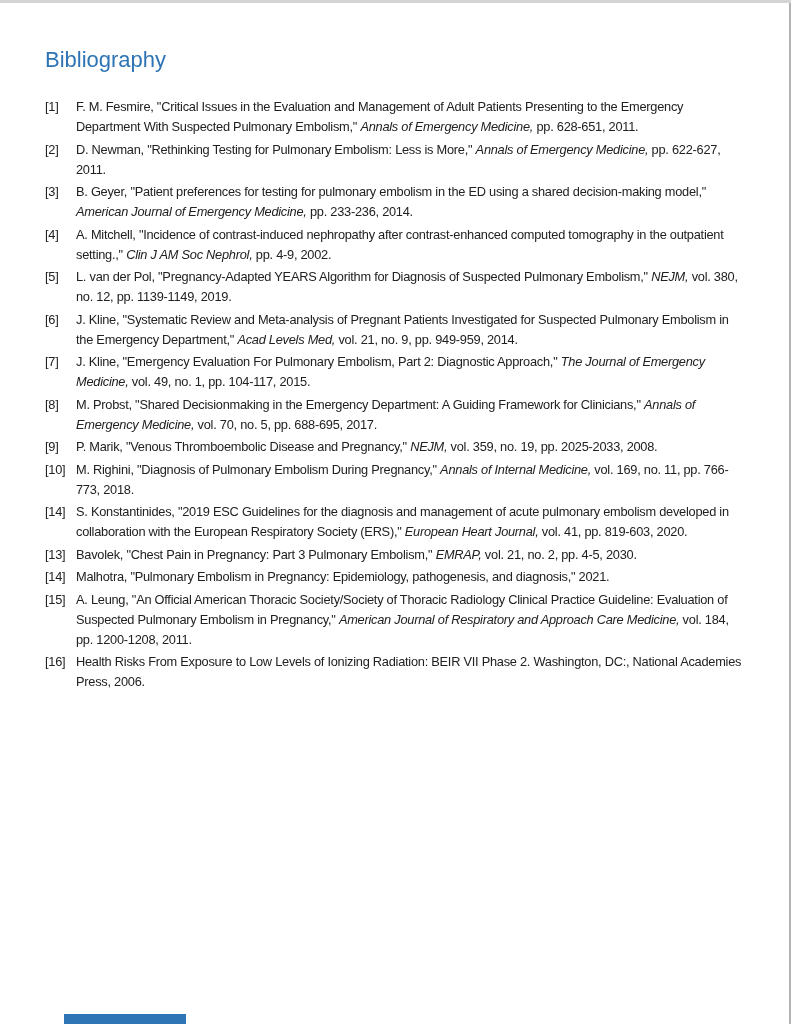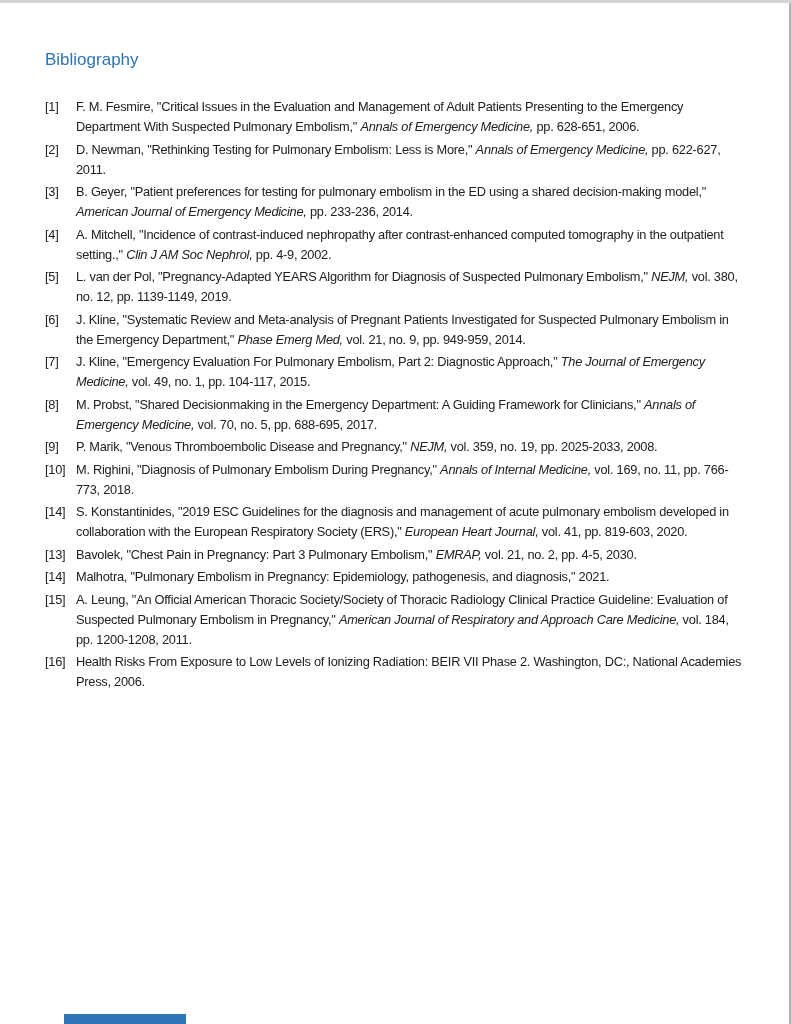--- a/index.html
+++ b/index.html
@@ -31,21 +31,21 @@
   }
   .content {
     position: absolute;
     top: 0; left: 0;
     width: 791px;
     padding: 49px 45px 0 45px;
     box-sizing: border-box;
   }
   .doc-title {
     margin: 0 0 26px 0;
-    font-size: 17px;
+    font-size: 22px;
     font-weight: 400;
     line-height: 22px;
     color: var(--heading-color, #2E74B5);
     letter-spacing: 0;
   }
   .refs {
     font-size: 12.8px;
     letter-spacing: -0.25px;
     line-height: 20px;
     color: var(--text-color, #212121);
@@ -76,26 +76,26 @@
 <body>
 
 <div class="page">
   <div class="page-top-edge"></div>
   <div class="page-right-edge"></div>
 
   <div class="content">
     <h1 class="doc-title">Bibliography</h1>
 
     <div class="refs">
-        <div class="ref"><span class="ref-label">[1]</span><span class="ref-text"><span>F. M. Fesmire, "Critical Issues in the Evaluation and Management of Adult Patients Presenting to the Emergency Department With Suspected Pulmonary Embolism," </span><i>Annals of Emergency Medicine,</i><span> pp. 628-651, 2006.</span></span></div>
+        <div class="ref"><span class="ref-label">[1]</span><span class="ref-text"><span>F. M. Fesmire, "Critical Issues in the Evaluation and Management of Adult Patients Presenting to the Emergency Department With Suspected Pulmonary Embolism," </span><i>Annals of Emergency Medicine,</i><span> pp. 628-651, 2011.</span></span></div>
         <div class="ref"><span class="ref-label">[2]</span><span class="ref-text"><span>D. Newman, "Rethinking Testing for Pulmonary Embolism: Less is More," </span><i>Annals of Emergency Medicine,</i><span> pp. 622-627, 2011.</span></span></div>
         <div class="ref"><span class="ref-label">[3]</span><span class="ref-text"><span>B. Geyer, "Patient preferences for testing for pulmonary embolism in the ED using a shared decision-making model," </span><i>American Journal of Emergency Medicine,</i><span> pp. 233-236, 2014.</span></span></div>
         <div class="ref"><span class="ref-label">[4]</span><span class="ref-text"><span>A. Mitchell, "Incidence of contrast-induced nephropathy after contrast-enhanced computed tomography in the outpatient setting.," </span><i>Clin J AM Soc Nephrol,</i><span> pp. 4-9, 2002.</span></span></div>
         <div class="ref"><span class="ref-label">[5]</span><span class="ref-text"><span>L. van der Pol, "Pregnancy-Adapted YEARS Algorithm for Diagnosis of Suspected Pulmonary Embolism," </span><i>NEJM,</i><span> vol. 380, no. 12, pp. 1139-1149, 2019.</span></span></div>
-        <div class="ref"><span class="ref-label">[6]</span><span class="ref-text"><span>J. Kline, "Systematic Review and Meta-analysis of Pregnant Patients Investigated for Suspected Pulmonary Embolism in the Emergency Department," </span><i>Phase Emerg Med,</i><span> vol. 21, no. 9, pp. 949-959, 2014.</span></span></div>
+        <div class="ref"><span class="ref-label">[6]</span><span class="ref-text"><span>J. Kline, "Systematic Review and Meta-analysis of Pregnant Patients Investigated for Suspected Pulmonary Embolism in the Emergency Department," </span><i>Acad Levels Med,</i><span> vol. 21, no. 9, pp. 949-959, 2014.</span></span></div>
         <div class="ref"><span class="ref-label">[7]</span><span class="ref-text"><span>J. Kline, "Emergency Evaluation For Pulmonary Embolism, Part 2: Diagnostic Approach," </span><i>The Journal of Emergency Medicine,</i><span> vol. 49, no. 1, pp. 104-117, 2015.</span></span></div>
         <div class="ref"><span class="ref-label">[8]</span><span class="ref-text"><span>M. Probst, "Shared Decisionmaking in the Emergency Department: A Guiding Framework for Clinicians," </span><i>Annals of Emergency Medicine,</i><span> vol. 70, no. 5, pp. 688-695, 2017.</span></span></div>
         <div class="ref"><span class="ref-label">[9]</span><span class="ref-text"><span>P. Marik, "Venous Thromboembolic Disease and Pregnancy," </span><i>NEJM,</i><span> vol. 359, no. 19, pp. 2025-2033, 2008.</span></span></div>
         <div class="ref"><span class="ref-label">[10]</span><span class="ref-text"><span>M. Righini, "Diagnosis of Pulmonary Embolism During Pregnancy," </span><i>Annals of Internal Medicine,</i><span> vol. 169, no. 11, pp. 766-773, 2018.</span></span></div>
         <div class="ref"><span class="ref-label">[14]</span><span class="ref-text"><span>S. Konstantinides, "2019 ESC Guidelines for the diagnosis and management of acute pulmonary embolism developed in collaboration with the European Respiratory Society (ERS)," </span><i>European Heart Journal,</i><span> vol. 41, pp. 819-603, 2020.</span></span></div>
         <div class="ref"><span class="ref-label">[13]</span><span class="ref-text"><span>Bavolek, "Chest Pain in Pregnancy: Part 3 Pulmonary Embolism," </span><i>EMRAP,</i><span> vol. 21, no. 2, pp. 4-5, 2030.</span></span></div>
         <div class="ref"><span class="ref-label">[14]</span><span class="ref-text"><span>Malhotra, "Pulmonary Embolism in Pregnancy: Epidemiology, pathogenesis, and diagnosis," 2021.</span></span></div>
         <div class="ref"><span class="ref-label">[15]</span><span class="ref-text"><span>A. Leung, "An Official American Thoracic Society/Society of Thoracic Radiology Clinical Practice Guideline: Evaluation of Suspected Pulmonary Embolism in Pregnancy," </span><i>American Journal of Respiratory and Approach Care Medicine,</i><span> vol. 184, pp. 1200-1208, 2011.</span></span></div>
         <div class="ref"><span class="ref-label">[16]</span><span class="ref-text"><span>Health Risks From Exposure to Low Levels of Ionizing Radiation: BEIR VII Phase 2. Washington, DC:, National Academies Press, 2006.</span></span></div>
       </div>

